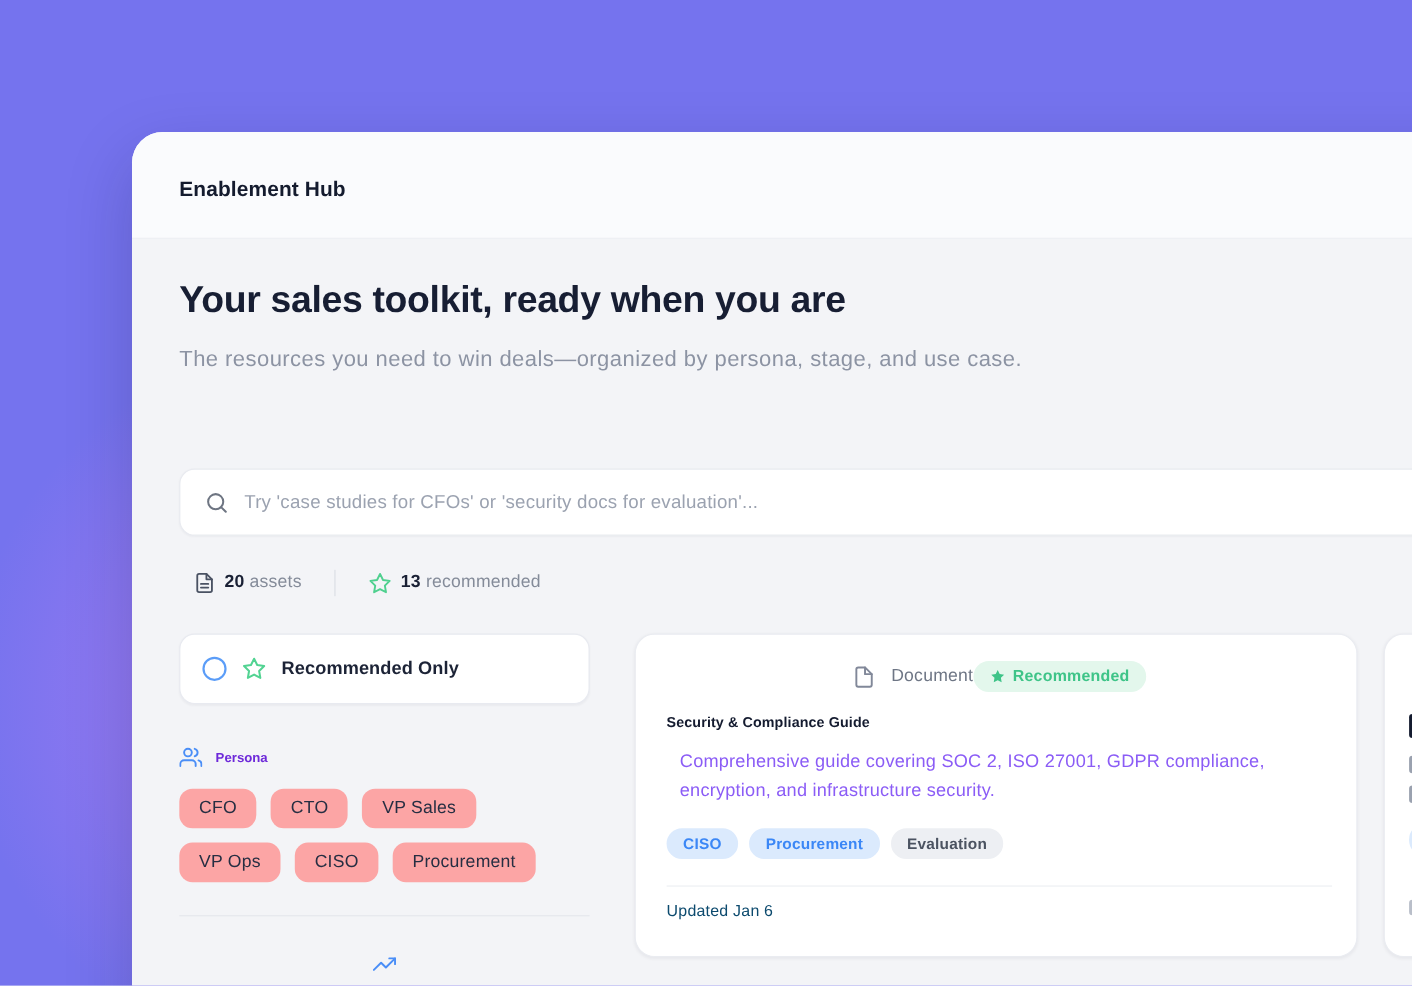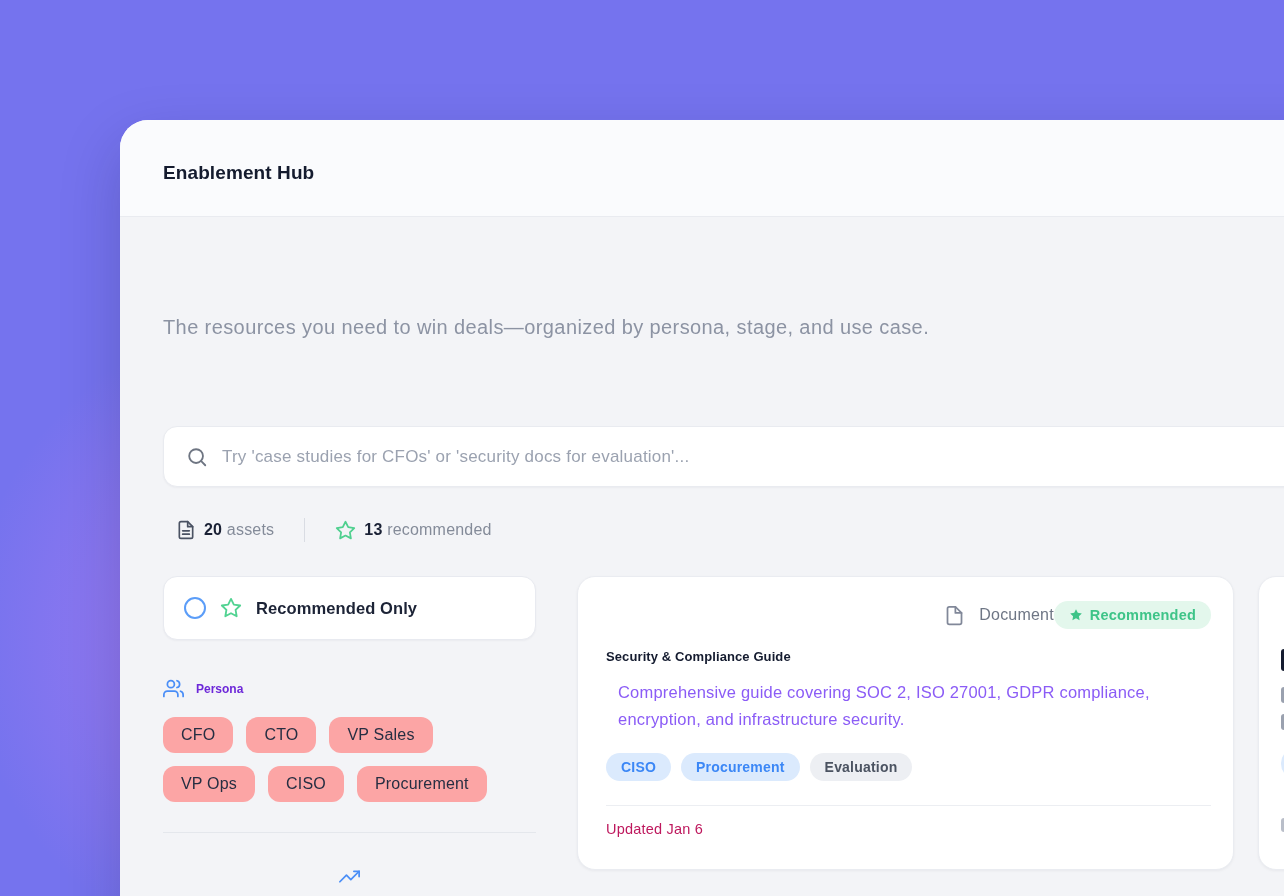--- a/index.html
+++ b/index.html
@@ -75,51 +75,52 @@
   }
   .sidebar-divider { height:1px; background:#e4e7ec; margin-top:30px; }
   .stage-head { margin-top:33px;flex-direction:column; }
 
   .cards { position:absolute; left:457px; top:456px; display:flex; gap:24px; }
   .card {
     width:657px; height:294px; background:#ffffff; border:1px solid #eaecf1;
     border-radius:18px; padding:24px 22px 22px 28px; cursor:pointer;
     box-shadow:0 1px 3px rgba(16,24,40,.05);
   }
-  .card-top { display:flex; align-items:center; justify-content:flex-end; height:28px; }
+  .card-top { display:flex; align-items:center; justify-content:center; height:28px; }
   .card-type { display:flex; align-items:center; gap:14px; color:#6e7685; font-size:16px; letter-spacing:.2px; }
   .card-type svg { color:#818899; }
   .badge {
     display:flex; align-items:center; gap:7px; background:#e3f7ec; color:#3ec488;
     font-size:14.5px; font-weight:700; border-radius:15px; padding:6px 15px; letter-spacing:.2px;
   }
   .card-title { margin-top:20px; font-size:13px; font-weight:800; color:#141b2f; letter-spacing:.1px; }
   .card-desc { margin-top:15px; width:580px; font-size:16.5px; letter-spacing:.2px; color:#8b5cf6; line-height:27px;margin-left:12px; }
   .tags { display:flex; gap:10px; margin-top:20px; }
   .tag { border-radius:14px; padding:6px 15px; font-size:14px; font-weight:600; letter-spacing:.2px; }
   .tag.blue { background:#dbeafd; color:#3b87f6; }
   .tag.gray { background:#edeff3; color:#4b5361; }
   .card-footer { border-top:1px solid #eceef2; margin-top:24px; padding-top:15px; }
-  .card-updated { font-size:14.5px; color:#be185d; letter-spacing:.2px; }
+  .card-updated { font-size:14.5px; color:#0c4a6e; letter-spacing:.2px; }
 
   
   .frag-title { margin-top:20px; width:180px; height:22px; background:#141b2f; border-radius:3px; }
   .frag-desc  { margin-top:16px; width:180px; height:16px; background:#9aa1af; border-radius:3px; }
   .frag-desc2 { margin-top:11px; width:180px; height:16px; background:#9aa1af; border-radius:3px; }
   .frag-tag   { margin-top:19px; width:70px; height:29px; background:#dbeafd; border-radius:14px; }
   .frag-upd   { margin-top:40px; width:120px; height:14px; background:#b9bec9; border-radius:3px; }
 </style>
 </head>
 <body>
 
 <div class="panel">
   <div class="panel-header">
     <div class="app-title">Enablement Hub</div>
   </div>
 
+  <h1 class="hero-title">Your sales toolkit, ready when you are</h1>
   <p class="hero-sub">The resources you need to win deals—organized by persona, stage, and use case.</p>
 
   <div class="search">
     <svg width="22" height="22" viewBox="0 0 24 24" fill="none" stroke="currentColor" stroke-width="2" stroke-linecap="round">
       <circle cx="11" cy="11" r="7.5"></circle>
         <line x1="16.6" y1="16.6" x2="21" y2="21"></line>
     </svg>
     <input value="" placeholder="Try 'case studies for CFOs' or 'security docs for evaluation'..." style="">
   </div>
 

